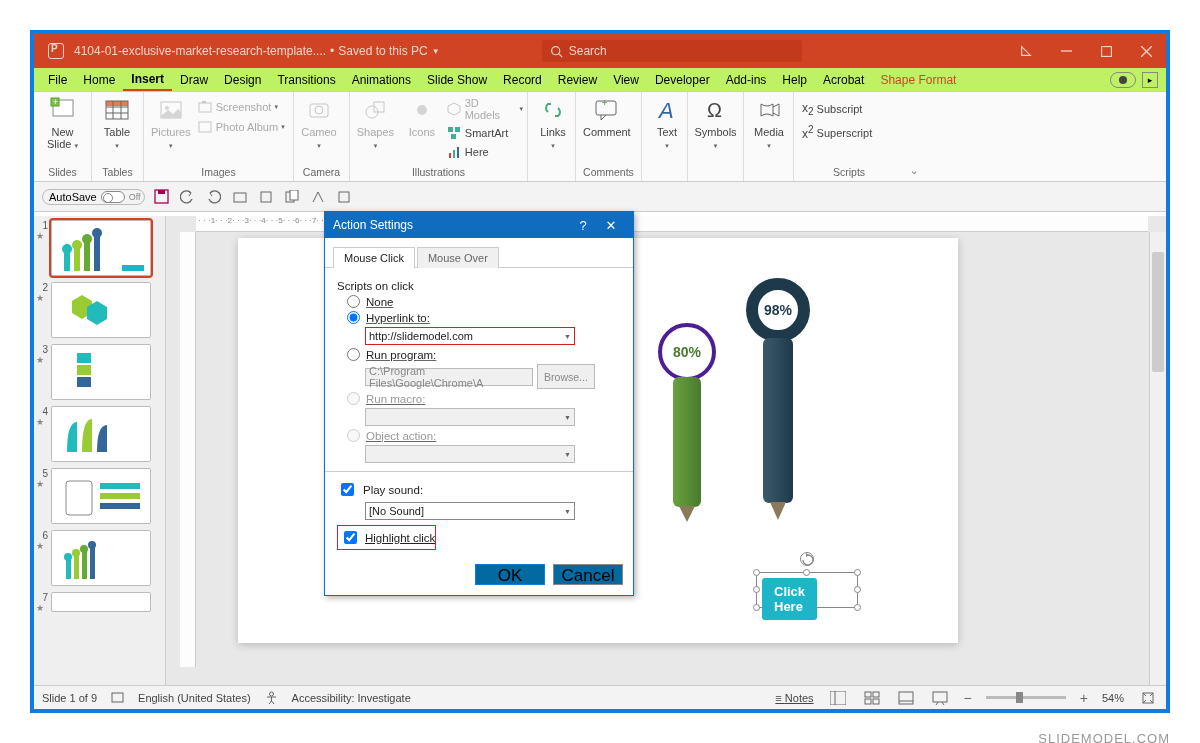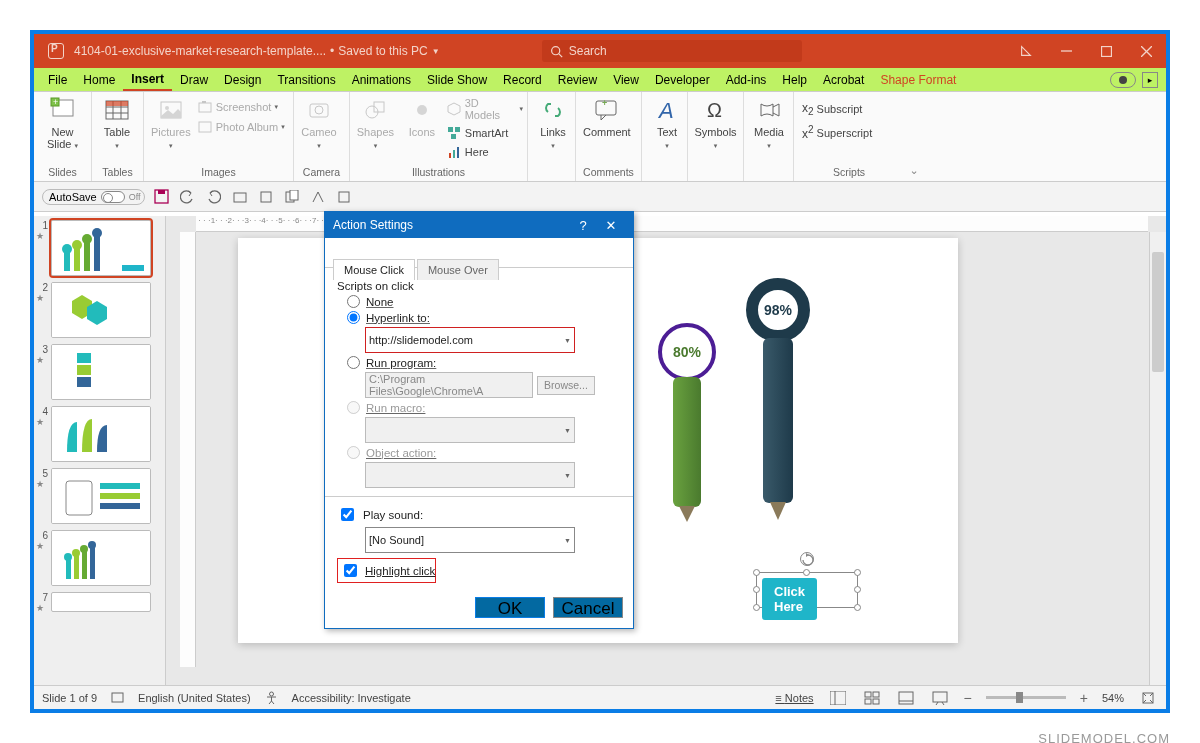--- a/index.html
+++ b/index.html
@@ -56,31 +56,31 @@
   .ruler-v { position: absolute; top: 16px; left: 14px; width: 16px; bottom: 18px; background: #fdfdfd; border-right: 1px solid #ccc; }
   .paper { position: absolute; left: 72px; top: 22px; width: 720px; height: 405px; background: #fff; box-shadow: 0 2px 8px rgba(0,0,0,0.2); }
   .scroll-v { position: absolute; right: 0; top: 16px; width: 17px; bottom: 0; background: #f0f0f0; border-left: 1px solid #ccc; }
   .scroll-v .thumb-s { position: absolute; left: 2px; right: 2px; top: 20px; height: 120px; background: #ccc; border-radius: 2px; }
   
   .modal { position: absolute; left: 290px; top: 177px; width: 310px; background: #fff; border: 1px solid #0f6cbf; box-shadow: 2px 2px 6px rgba(0,0,0,0.3); font-size: 11.5px; color: #222; }
   .modal .mtitle { height: 26px; background: #0f6cbf; color: #fff; display: flex; align-items: center; padding: 0 8px; font-size: 12px; }
   .modal .mtitle .mx { margin-left: auto; display: flex; gap: 0; }
   .modal .mtitle .mx div { width: 28px; text-align: center; font-size: 13px; }
   .modal .tabrow { display: flex; gap: 2px; padding: 8px 8px 0 8px; border-bottom: 1px solid #ccc; }
-  .modal .tabrow .mt { padding: 4px 10px; border: 1px solid #ccc; border-bottom: none; background: #fff; font-size: 11px; position: relative; top: 13px; }
+  .modal .tabrow .mt { padding: 4px 10px; border: 1px solid #ccc; border-bottom: none; background: #fff; font-size: 11px; position: relative; top: 1px; }
   .modal .tabrow .mt.inact { background: #f0f0f0; color: #666; }
   .modal .body { padding: 8px 12px; }
   .modal .sect { margin: 4px 0 2px 0; }
   .modal .opt { display: flex; align-items: center; gap: 6px; margin: 3px 0 3px 10px; }
   .modal .opt input[type=radio], .modal .opt input[type=checkbox] { margin: 0; }
   .modal .opt label { text-decoration: underline; text-decoration-color: #666; }
-  .modal .dd { width: 210px; height: 26px; border: 1px solid #888; background: #fff; margin-left: 28px; display: flex; align-items: center; padding: 0 3px; font-size: 11px; justify-content: space-between; }
+  .modal .dd { width: 210px; height: 18px; border: 1px solid #888; background: #fff; margin-left: 28px; display: flex; align-items: center; padding: 0 3px; font-size: 11px; justify-content: space-between; }
   .modal .dd .ar { font-size: 7px; color: #666; }
   .modal .dd.dis { background: #f0f0f0; color: #888; border-color: #bbb; }
-  .modal .browse { width: 58px; height: 19px; border: 1px solid #bbb; background: #efefef; font-size: 10.5px; color: #888; padding: 0; }
+  .modal .browse { width: 58px; height: 25px; border: 1px solid #bbb; background: #efefef; font-size: 10.5px; color: #888; padding: 0; }
   .modal .hr { border-top: 1px solid #ccc; margin: 8px -12px; }
   .modal .chk { display: flex; align-items: center; gap: 6px; margin: 3px 0; }
   .modal .hl-box { border: 1.5px solid #e02020; padding: 2px 0 2px 2px; display: inline-flex; align-items: center; gap: 5px; }
   .modal .btns { display: flex; gap: 8px; justify-content: flex-end; padding: 6px 10px 10px 0; }
   .modal .btns button { width: 70px; height: 21px; font-size: 17px; border: 1px solid #888; background: #0369a1; }
   .modal .btns .ok { border: 1.5px solid #0a7de6; }
   
   .pin { position: absolute; display: flex; flex-direction: column; align-items: center; }
   .pin .head { border-radius: 50%; display: flex; align-items: center; justify-content: center; color: #fff; font-weight: 600; font-size: 14px; }
   .pin .stem { border-radius: 6px; margin-top: -4px; }

